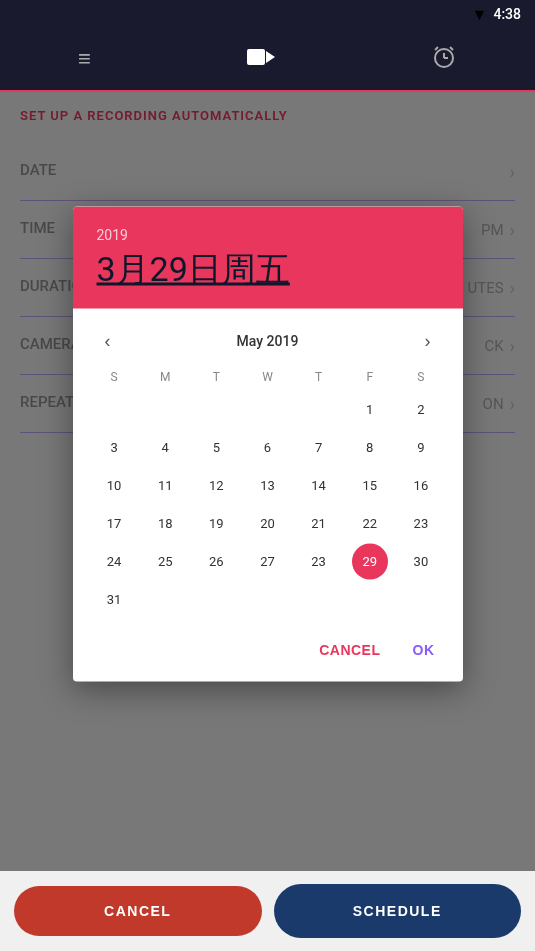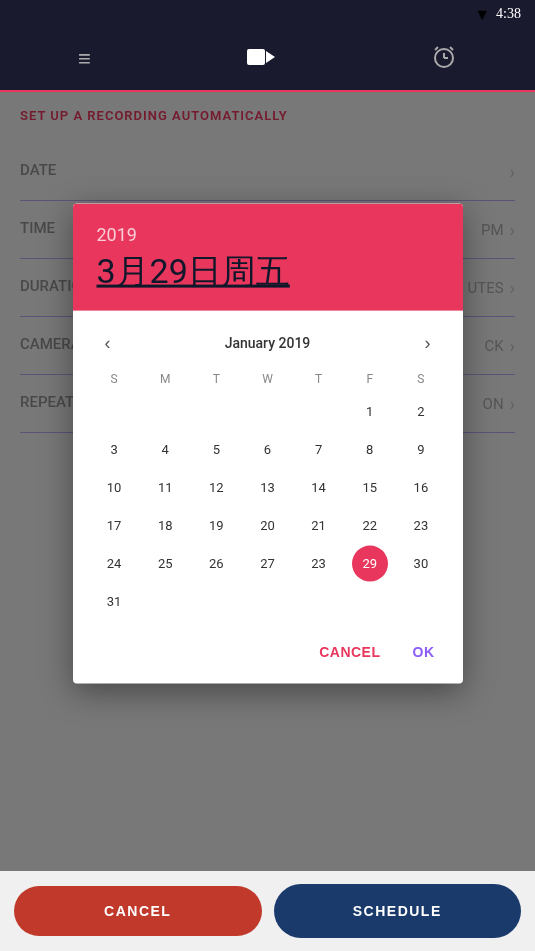--- a/index.html
+++ b/index.html
@@ -20,21 +20,20 @@
       display: flex;
       align-items: center;
       justify-content: flex-end;
       padding: 0 14px;
       gap: 6px;
     }
     .status-time {
       color: white;
       font-size: 14px;
       font-weight: 500;
-      font-family: Liberation Serif, serif;
     }
 
     
     .top-nav {
       width: 100%;
       height: 64px;
       background: #1a1a2e;
       display: flex;
       align-items: center;
       justify-content: space-around;
@@ -111,21 +110,21 @@
       z-index: 20;
       box-shadow: 0 8px 32px rgba(0,0,0,0.4);
     }
 
     .cal-header {
       background: #e8365d;
       padding: 20px 24px 16px;
     }
     .cal-year {
       color: rgba(255,255,255,0.75);
-      font-size: 18px;
+      font-size: 14px;
       font-weight: 400;
       margin-bottom: 4px;
     }
     .cal-date-title {
       color: #0f172a;
       font-size: 34px;
       font-weight: 400;
       text-decoration: underline;
     }
 
@@ -321,21 +320,21 @@
   <div class="calendar-dialog">
 
     <div class="cal-header">
       <div class="cal-year">2019</div>
       <div class="cal-date-title">3月29日周五</div>
     </div>
 
     <div class="cal-body">
       <div class="cal-month-nav">
         <button class="cal-nav-btn">‹</button>
-        <span class="cal-month-label">January 2019</span>
+        <span class="cal-month-label">May 2019</span>
         <button class="cal-nav-btn">›</button>
       </div>
 
       <div class="cal-grid">
         <div class="cal-weekdays">
           <div class="cal-weekday">S</div>
           <div class="cal-weekday">M</div>
           <div class="cal-weekday">T</div>
           <div class="cal-weekday">W</div>
           <div class="cal-weekday">T</div>

